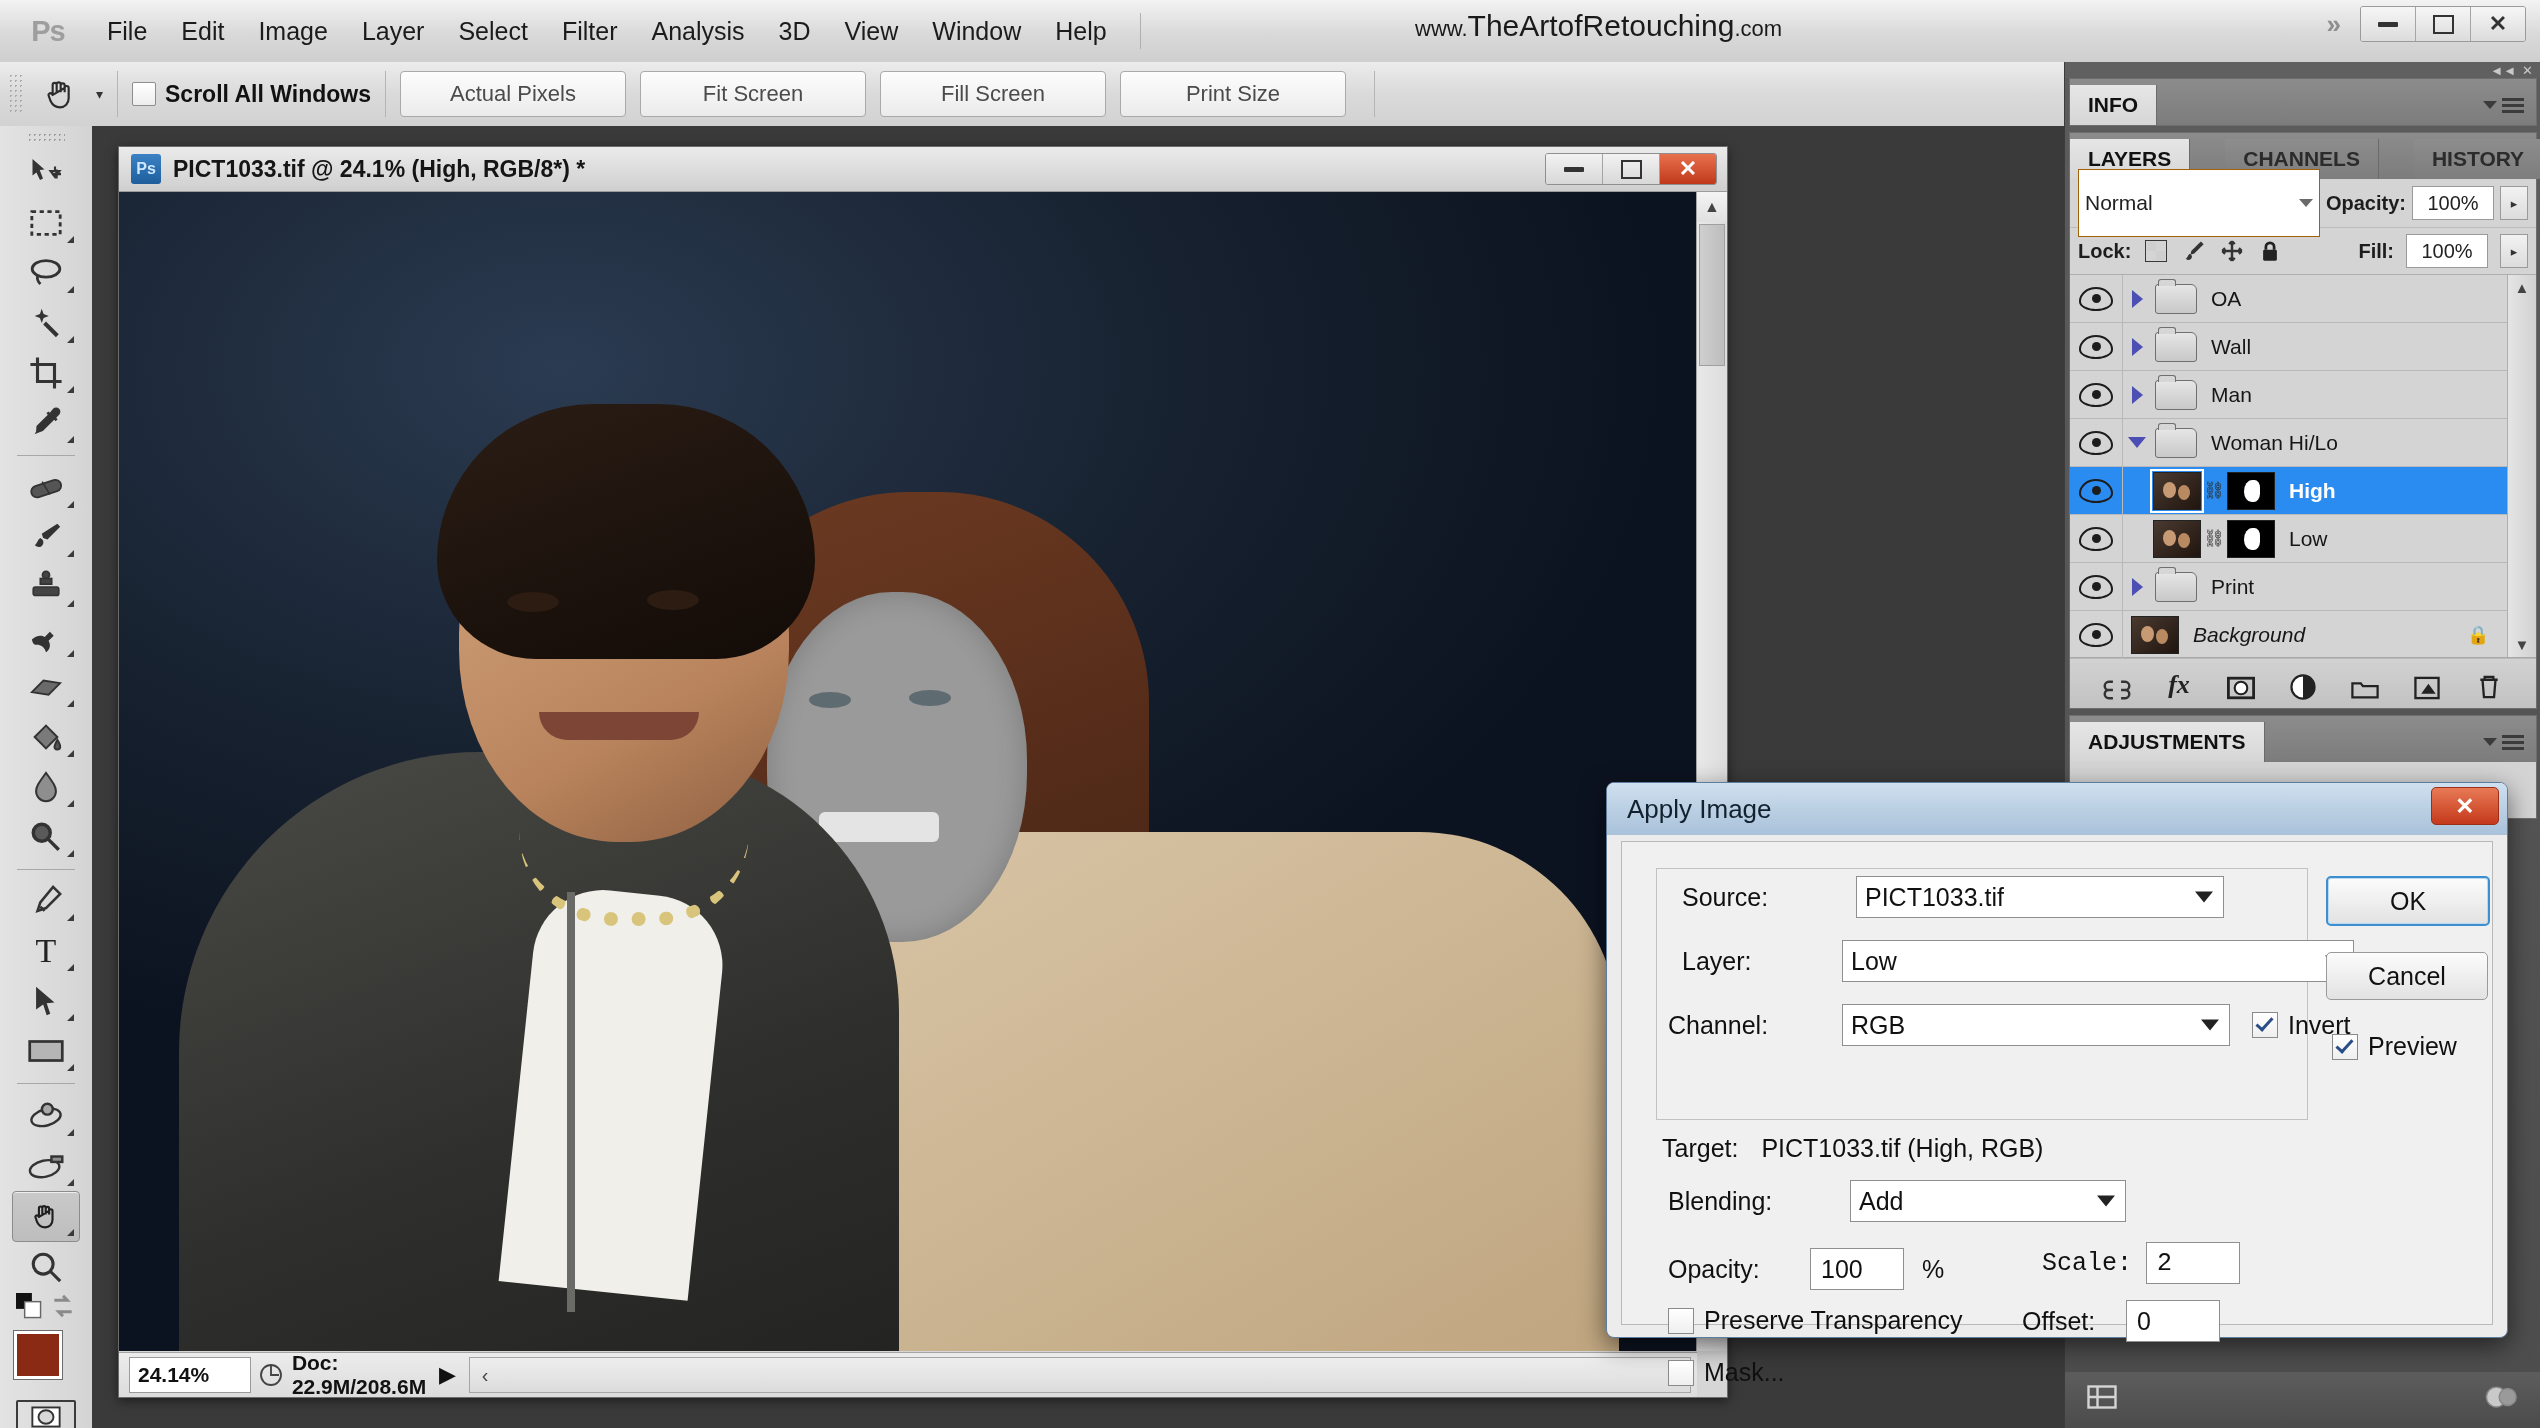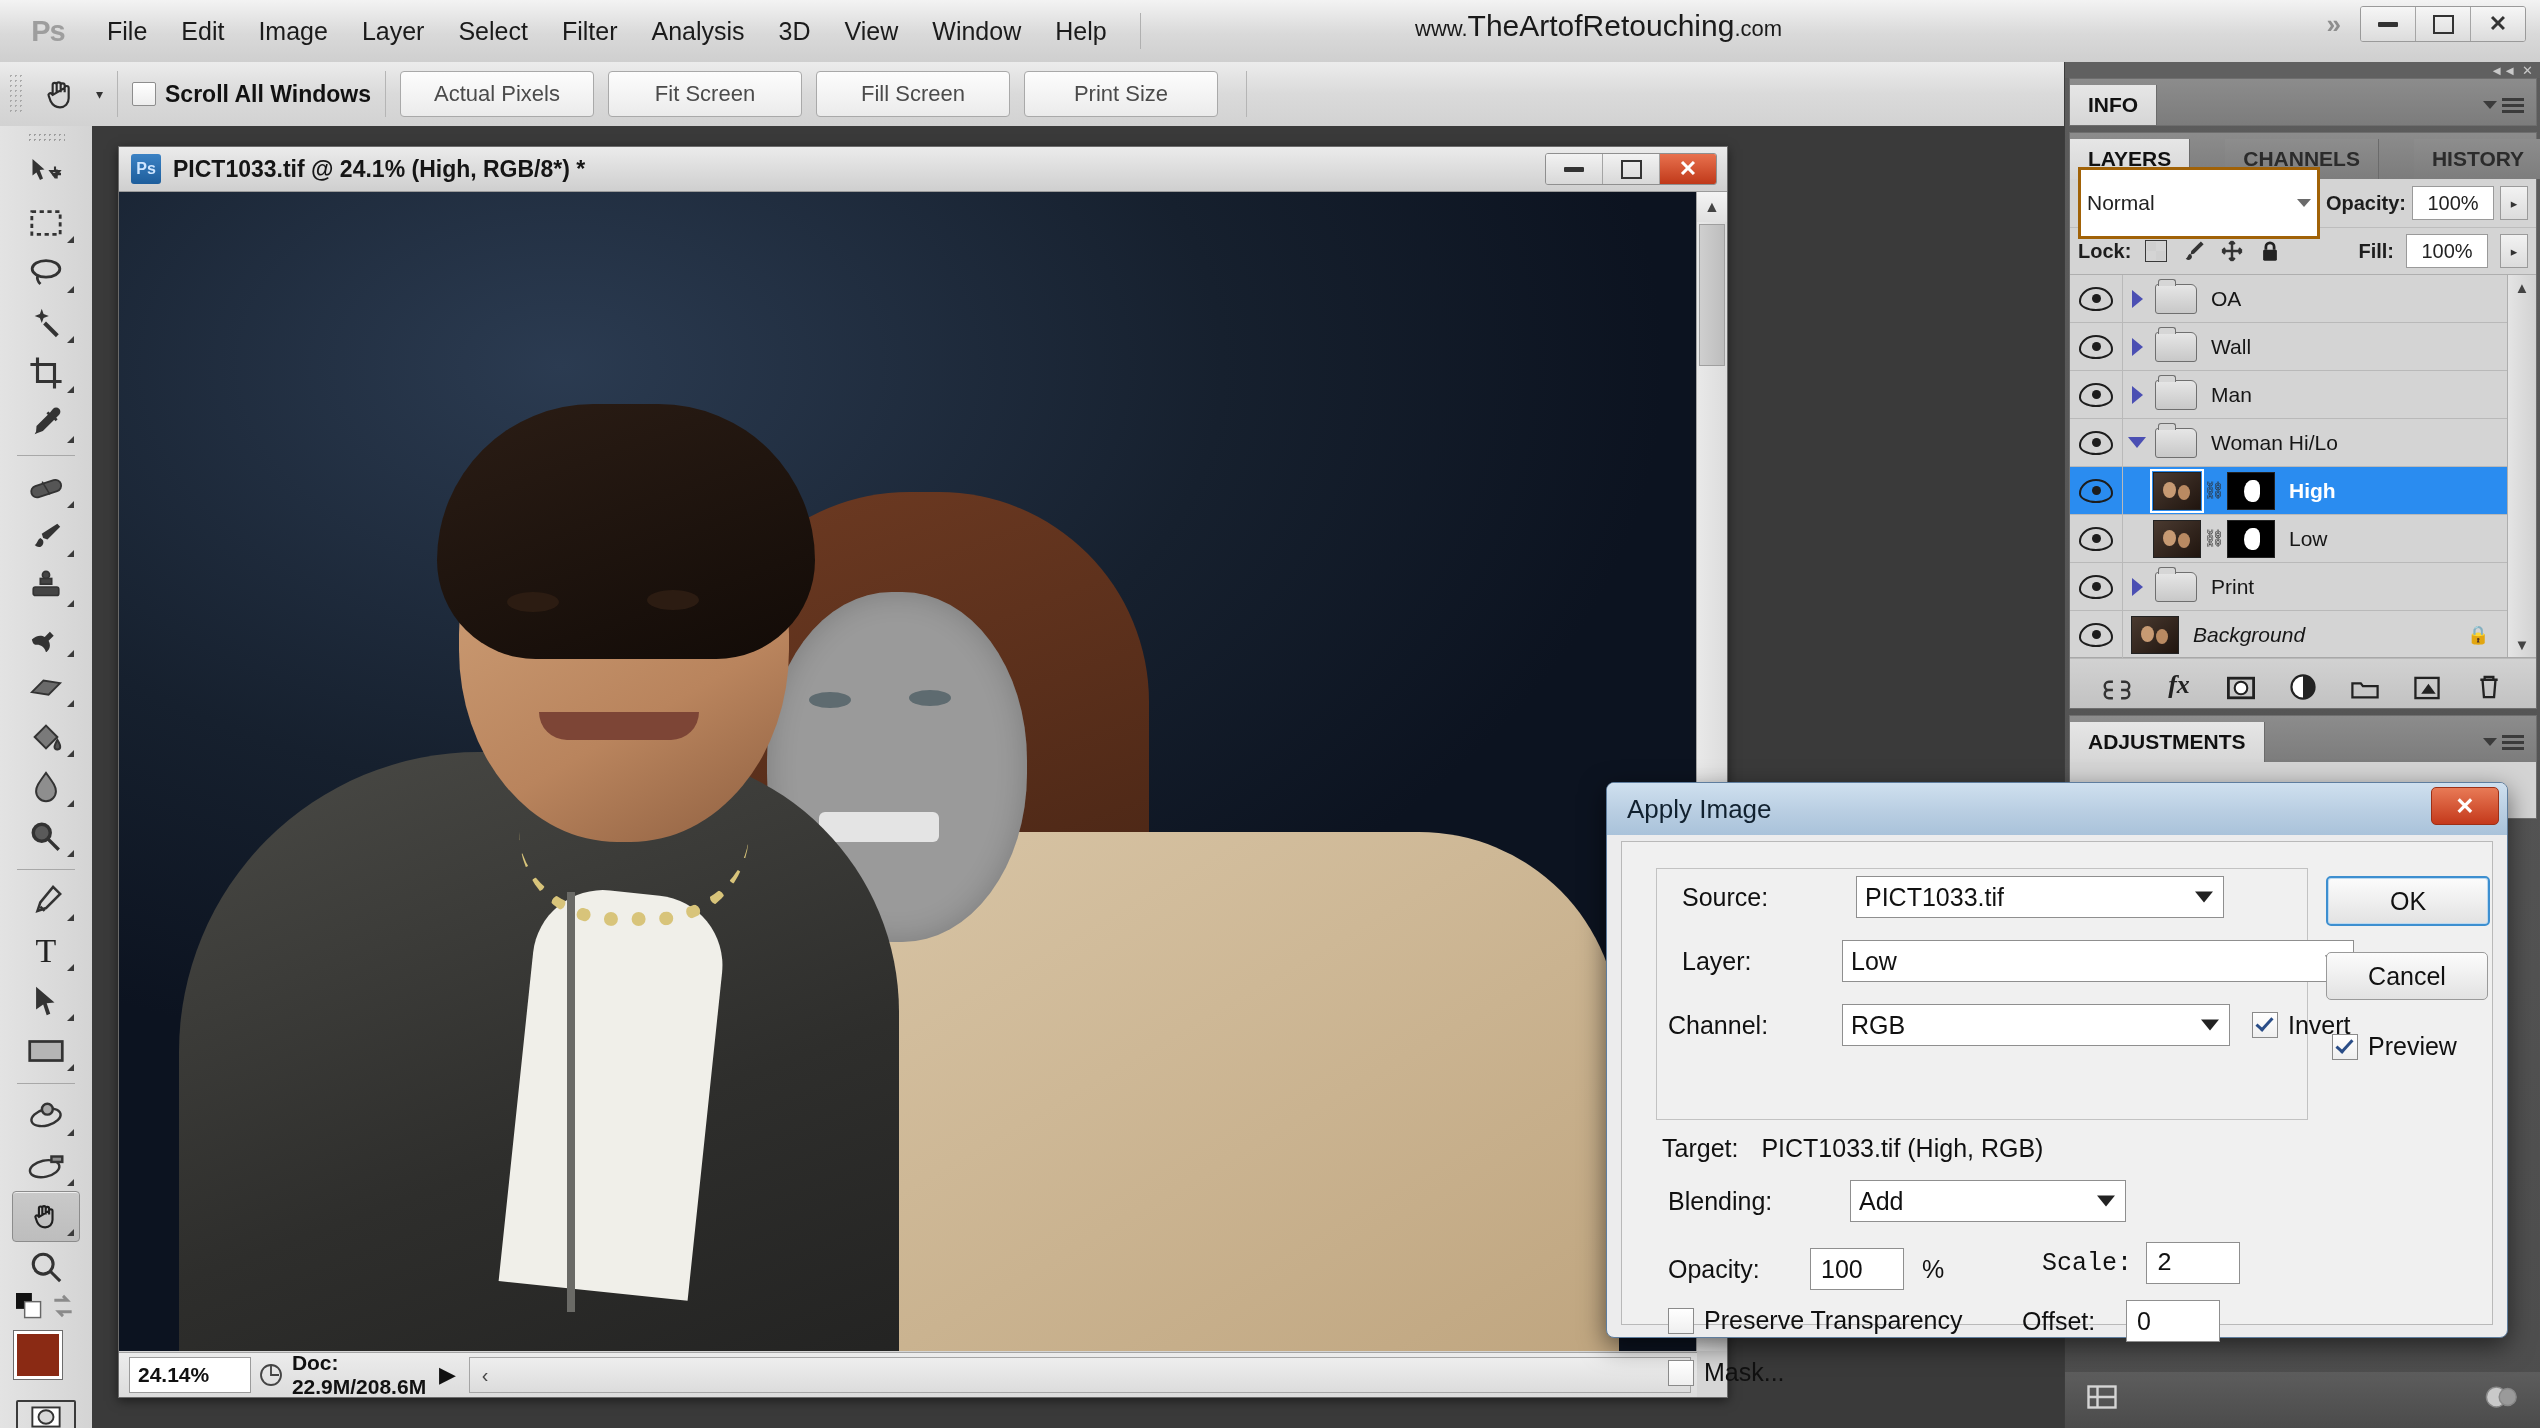--- a/index.html
+++ b/index.html
@@ -57,21 +57,21 @@
   .grip{width:14px;height:42px;margin-left:8px;
     background-image:radial-gradient(#9d9d9d 1px,transparent 1px);
     background-size:5px 5px;opacity:.8;}
   .opt-tool{width:62px;height:46px;display:flex;align-items:center;justify-content:center;margin-left:8px;}
   .opt-caret{font-size:14px;color:#333;margin-left:4px;}
   .vsep{width:1px;height:46px;background:#b5b5b5;margin:0 14px;}
   .chk{width:22px;height:22px;border:1px solid #8d8d8d;background:linear-gradient(#fff,#ededed);
        display:inline-block;vertical-align:middle;border-radius:2px;position:relative;}
   .opt-label{font-size:23px;color:#111;margin-left:9px;font-weight:bold;}
   .opt-btn{
-    height:44px;min-width:160px;padding:0 16px;margin-right:14px;
+    height:44px;min-width:160px;padding:0 32px;margin-right:14px;
     display:flex;align-items:center;justify-content:center;
     background:linear-gradient(#fdfdfd,#ebebeb);
     border:1px solid #a9a9a9;border-radius:4px;
     font-size:22px;color:#4b4b4b;
   }
 
   
   .toolbar{
     position:absolute;left:0;top:126px;width:92px;height:1302px;
     background:linear-gradient(90deg,#e3e3e3,#d4d4d4);
@@ -169,21 +169,21 @@
   .ptab{padding:0 18px;height:40px;display:flex;align-items:center;font-size:21px;font-weight:bold;
     color:#2b2b2b;background:linear-gradient(#8d8d8d,#7d7d7d);border-right:1px solid #6b6b6b;}
   .ptab.active{background:linear-gradient(#e6e6e6,#d6d6d6);color:#111;}
   .pmenu{margin-left:auto;display:flex;align-items:center;gap:5px;padding-right:12px;height:40px;}
   .pmenu .ham{display:flex;flex-direction:column;gap:3px;}
   .pmenu .ham span{width:22px;height:3px;background:#3b3b3b;display:block;}
   .pmenu .tri{width:0;height:0;border-left:7px solid transparent;border-right:7px solid transparent;
     border-top:8px solid #3b3b3b;}
   .blendrow{display:flex;align-items:center;height:48px;padding:0 8px;gap:6px;
     background:#d4d4d4;border-bottom:1px solid #bdbdbd;}
-  .combo{flex:1;height:34px;background:#fff;border:3px solid #a16207;display:flex;align-items:center;
+  .combo{flex:1;height:34px;background:#fff;border:1px solid #a16207;display:flex;align-items:center;
     padding:16px 6px;font-size:21px;color:#222;position:relative;}
   .combo .arw{margin-left:auto;width:0;height:0;border-left:7px solid transparent;
     border-right:7px solid transparent;border-top:8px solid #6a6a6a;}
   .mini-label{font-size:20px;color:#1d1d1d;font-weight:bold;white-space:nowrap;}
   .numbox{width:80px;height:32px;background:#fff;border:1px solid #9a9a9a;display:flex;
     align-items:center;justify-content:center;font-size:20px;color:#222;}
   .spin{width:26px;height:32px;background:linear-gradient(#f2f2f2,#dcdcdc);border:1px solid #9a9a9a;
     display:flex;align-items:center;justify-content:center;font-size:13px;color:#333;}
   .lockrow{display:flex;align-items:center;height:46px;padding:0 8px;gap:12px;background:#d4d4d4;
     border-bottom:1px solid #aeaeae;}

